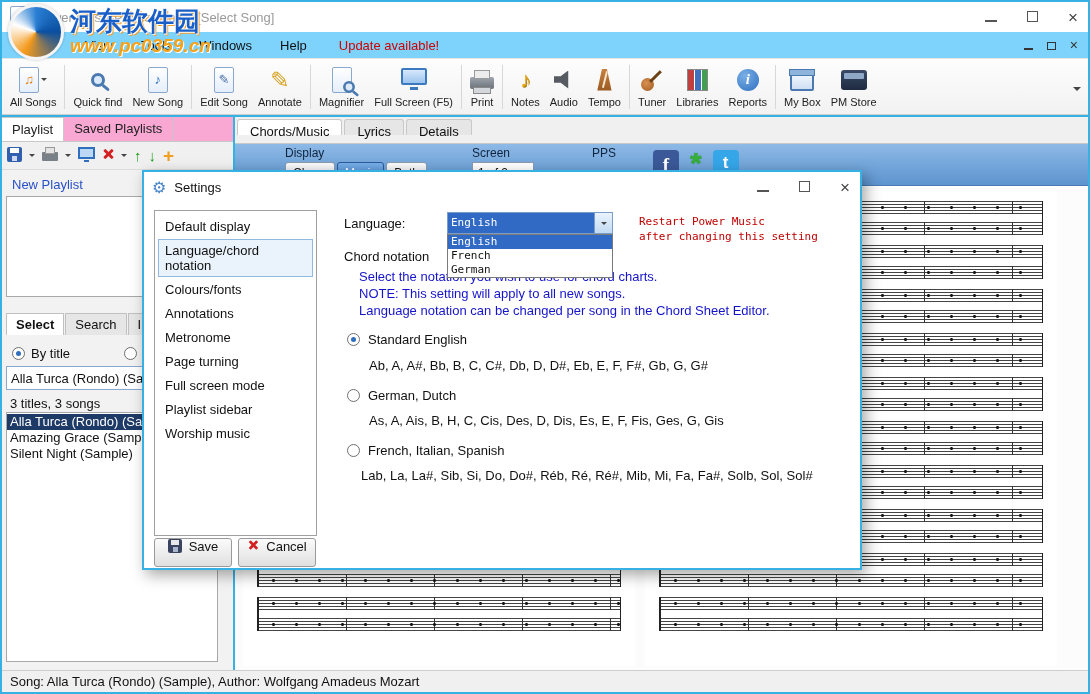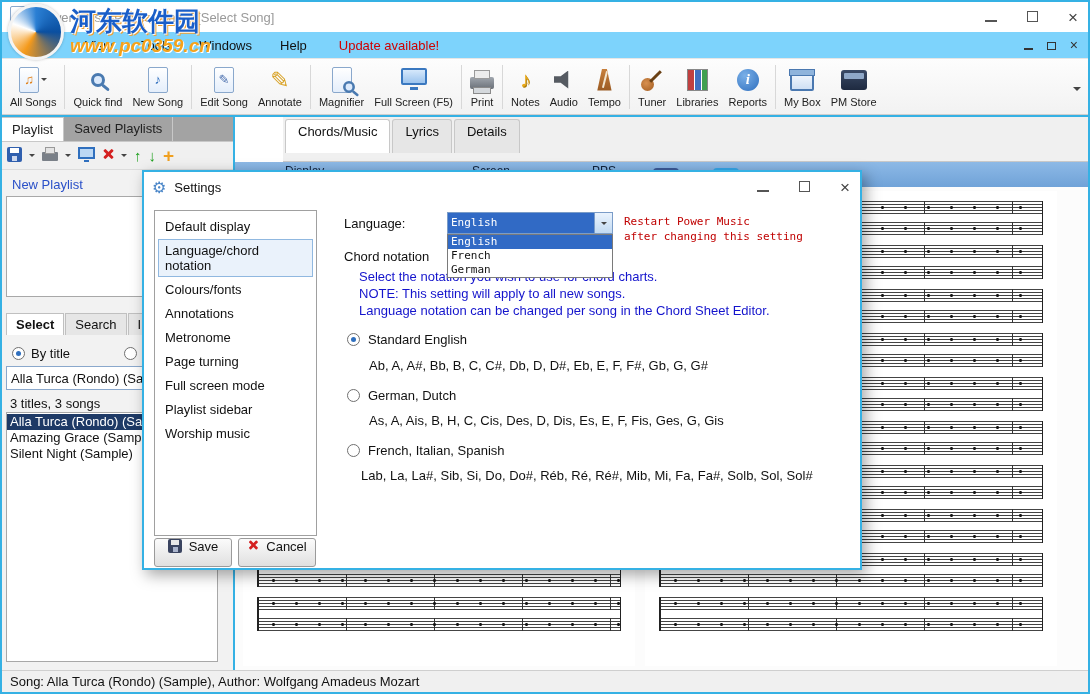--- a/index.html
+++ b/index.html
@@ -61,21 +61,21 @@
   .pmstore::after { content: ""; position: absolute; left: 3px; top: 3px; right: 3px; height: 6px; background: #8fa8c8; border-radius: 1px; }
   .caret-down { width: 0; height: 0; border-left: 4px solid transparent; border-right: 4px solid transparent; border-top: 4px solid #444; display: inline-block; }
   .caret-down.small { border-left-width: 3px; border-right-width: 3px; border-top-width: 3px; }
   #tb-overflow { margin-left: auto; align-self: center; padding: 4px; }
 
   
   #main-split { position: absolute; top: 113px; left: 0; right: 0; bottom: 22px; border-top: 2px solid #35b1e4; display: flex; }
 
   
   #left-panel { width: 233px; position: relative; background: #f2f2f2; border-right: 2px solid #35b1e4; flex: none; }
-  .ptabs { display: flex; height: 25px; background: #a3a3a3; border-bottom: 1px solid #c8c8c8; }
+  .ptabs { display: flex; height: 25px; background: #f9a8d4; border-bottom: 1px solid #c8c8c8; }
   .ptab { padding: 4px 10px 0 10px; border-right: 1px solid #c8c8c8; color: #222; }
   .ptab.sel { background: #fff; border-top: 1px solid #c8c8c8; }
   .ltb { display: flex; align-items: center; height: 28px; padding: 0 5px; gap: 7px; background: #f0f0f0; border-bottom: 1px solid #dcdcdc; }
   .icon-disk { width: 15px; height: 15px; background: #2f5fae; position: relative; border-radius: 2px; display: inline-block; }
   .icon-disk::before { content: ""; position: absolute; top: 1px; left: 3px; right: 3px; height: 5px; background: #fff; }
   .icon-disk::after { content: ""; position: absolute; bottom: 1px; left: 5px; width: 5px; height: 5px; background: #cdd8ee; }
   .icon-printer { width: 16px; height: 9px; background: #7a8088; border-radius: 1px; position: relative; margin-top: 4px; display: inline-block; }
   .icon-printer::before { content: ""; position: absolute; top: -5px; left: 3px; right: 3px; height: 5px; background: #e4e4e4; border: 1px solid #999; }
   .icon-monitor { width: 17px; height: 12px; border: 2px solid #2f6fbe; background: #bcd8f4; position: relative; display: inline-block; margin-bottom: 3px; }
   .icon-monitor::after { content: ""; position: absolute; left: 4px; right: 4px; bottom: -5px; height: 2px; background: #2f6fbe; }
@@ -97,21 +97,21 @@
   #song-combo { position: absolute; left: 4px; top: 249px; width: 208px; height: 24px; background: #fff; border: 1px solid #8aa8cc; display: flex; align-items: center; }
   .combo-text { flex: 1; padding: 0 4px; white-space: nowrap; overflow: hidden; }
   .combo-btn { width: 18px; height: 100%; background: linear-gradient(#f4f9ff,#cfe2f6); border-left: 1px solid #8aa8cc; display: flex; align-items: center; justify-content: center; flex: none; }
   #count-text { position: absolute; left: 8px; top: 279px; }
   #songs-list { position: absolute; left: 4px; top: 295px; width: 212px; height: 250px; background: #fff; border: 1px solid #a8a8a8; padding-top: 1px; }
   .song-item { height: 16px; line-height: 16px; padding: 0 3px; white-space: nowrap; overflow: hidden; }
   .song-item.sel { background: #1e3a66; color: #fff; }
 
   
   #content { flex: 1; position: relative; background: #fff; overflow: hidden; }
-  #content-tabs { display: flex; height: 45px; background: #f0f0f0; border-bottom: 1px solid #c8c8c8; padding: 2px 2px 8px 2px; margin-left: 48px; }
+  #content-tabs { display: flex; height: 27px; background: #f0f0f0; border-bottom: 1px solid #c8c8c8; padding: 2px 2px 8px 2px; }
   .ctab { padding: 4px 12px; border: 1px solid #c8c8c8; border-bottom: none; margin-right: 2px; background: #e6e6e6; border-radius: 3px 3px 0 0; }
   .ctab.sel { background: #fff; }
   #band { height: 42px; background: linear-gradient(#8db9e6,#5d94cf); position: relative; border-bottom: 1px solid #4a7ab0; }
   .band-label { font-size: 12px; color: #10243e; }
   #grp-display { position: absolute; left: 10px; top: 2px; margin-left: 40px; }
   #grp-screen { position: absolute; left: 237px; top: 2px; }
   #grp-pps { position: absolute; left: 357px; top: 2px; }
   .band-buttons { display: flex; gap: 2px; margin-top: 2px; }
   .bbtn { height: 22px; padding: 0 7px; max-width: 50px; overflow: hidden; text-overflow: ellipsis; white-space: nowrap; background: linear-gradient(#fcfcfc,#d8dde4); border: 1px solid #8a9ab0; border-radius: 3px; font-size: 12px; line-height: 20px; }
   .bbtn.sel { background: linear-gradient(#79b0e8,#3c7cc8); color: #fff; border-color: #2a5a9a; }
@@ -147,21 +147,21 @@
   .nav-item { padding: 3px 6px; margin: 1px 0; border: 1px solid transparent; }
   .nav-item.sel { background: #eaf2fb; border-color: #90b8e0; }
   .sd-abs { position: absolute; }
   #lang-label { left: 200px; top: 44px; }
   #lang-combo { left: 303px; top: 40px; width: 166px; height: 22px; display: flex; border: 1px solid #7a9cc8; background: #fff; }
   .lc-text { flex: 1; background: #316ac5; color: #fff; font-family: "DejaVu Sans Mono", monospace; font-size: 11px; line-height: 19px; padding: 0 3px; white-space: nowrap; overflow: hidden; }
   .lc-btn { width: 18px; background: linear-gradient(#eaf3fd,#c2daf2); border-left: 1px solid #7a9cc8; display: flex; align-items: center; justify-content: center; flex: none; }
   #lang-list { left: 303px; top: 62px; width: 166px; border: 1px solid #7a7a7a; background: #fff; z-index: 10; font-family: "DejaVu Sans Mono", monospace; font-size: 11px; }
   .ll-item { padding: 1px 3px; height: 14px; line-height: 12px; color: #111; }
   .ll-item.sel { background: #316ac5; color: #fff; }
-  #restart-note { left: 480px; top: 42px; color: #c00000; font-family: "DejaVu Sans Mono", monospace; font-size: 11px; line-height: 15px; white-space: nowrap; }
+  #restart-note { left: 495px; top: 42px; color: #c00000; font-family: "DejaVu Sans Mono", monospace; font-size: 11px; line-height: 15px; white-space: nowrap; }
   #chord-label { left: 200px; top: 77px; }
   #instr { left: 215px; top: 96px; color: #1414cc; line-height: 17px; }
   .opt-row { display: flex; align-items: center; gap: 8px; }
   #opt1 { left: 203px; top: 160px; } #notes1 { left: 225px; top: 186px; }
   #opt2 { left: 203px; top: 216px; } #notes2 { left: 225px; top: 241px; }
   #opt3 { left: 203px; top: 271px; } #notes3 { left: 217px; top: 296px; }
   .dbtn { position: absolute; display: flex; gap: 7px; justify-content: center; background: linear-gradient(#fbfbfb,#e0e0e0); border: 1px solid #9a9a9a; border-radius: 3px; width: 78px; height: 29px; top: 366px; }
   #btn-save { left: 10px; }
   #btn-cancel { left: 94px; }
   .disk-dark { width: 14px; height: 14px; background: #3a4460; position: relative; border-radius: 2px; display: inline-block; }

